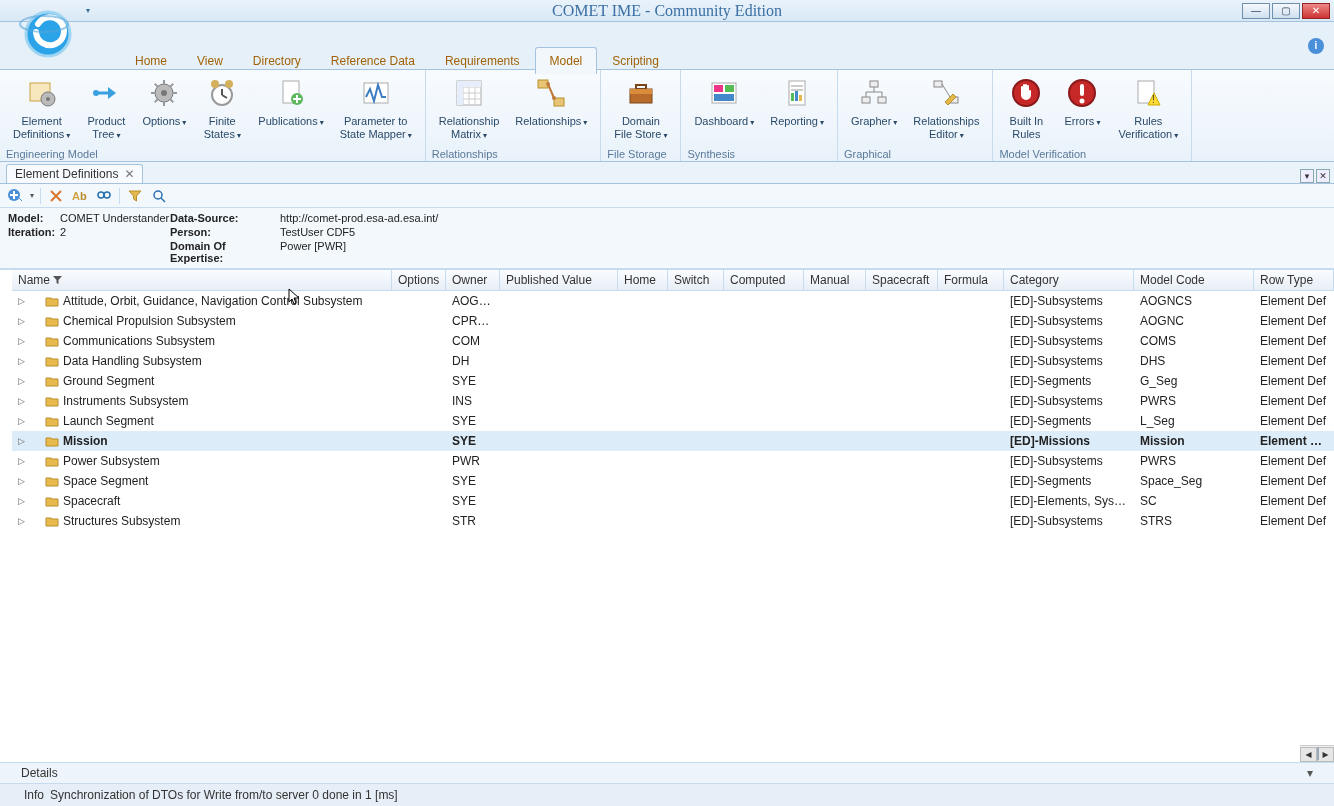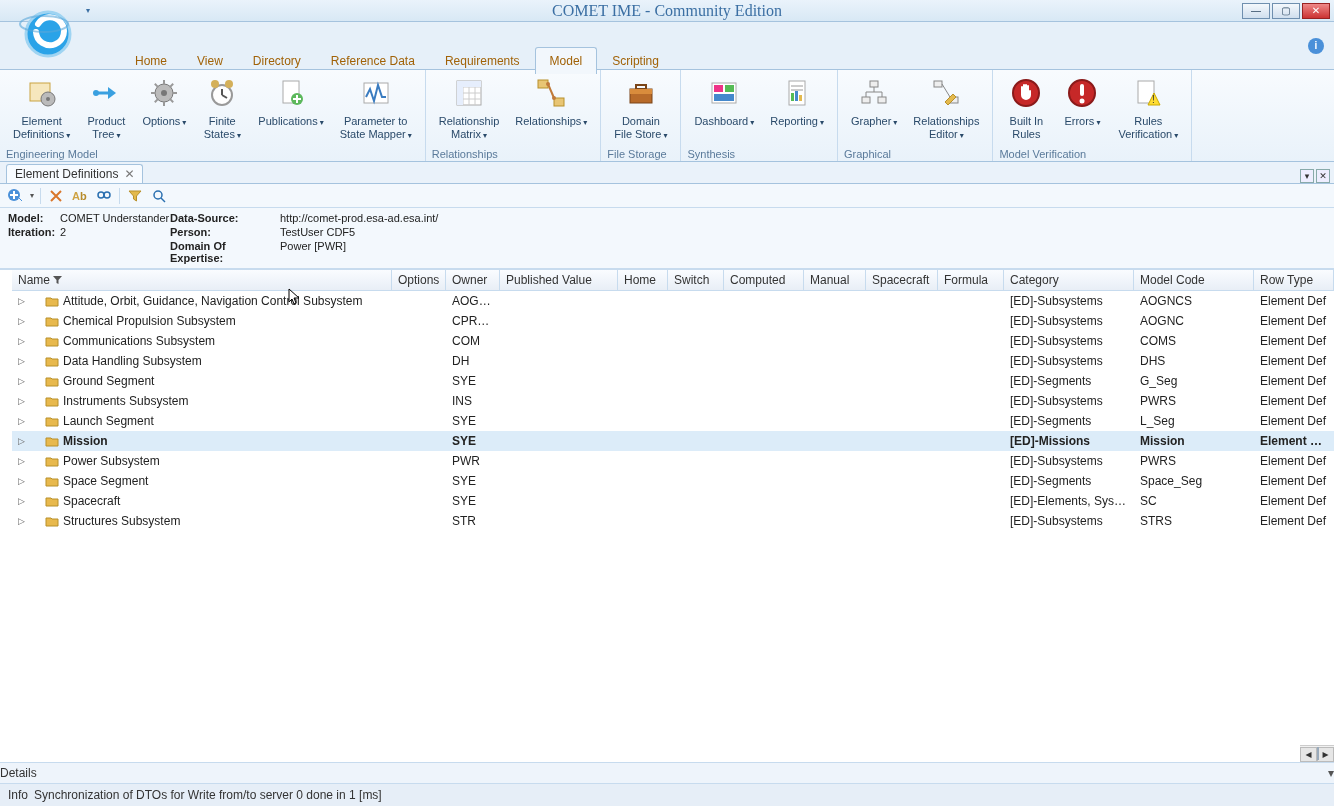--- a/index.html
+++ b/index.html
@@ -238,29 +238,29 @@
 .hscroll .track{flex:1;position:relative;height:15px;}
 .hscroll .thumb{position:absolute;left:0;top:0;height:13px;width:63%;background:#cfd8e2;border:1px solid #9ab;}
 
 
 .details-bar {
   background:#eef4fb;
   border-top:1px solid #c7dbee;
   border-bottom:1px solid #c7dbee;
   height:22px;
   display:flex; align-items:center;
-  padding:0 0;
+  padding:0 21px;
   color:#333;
 }
 .details-bar .dd { margin-left:auto; color:#555; }
 .statusbar {
   height:22px;
   background:#e6eef7;
   display:flex; align-items:center;
-  padding:0 8px;
+  padding:0 24px;
   color:#333;
 }
 
 .cursor-arrow {
   position:absolute;
   left:288px; top:288px;
   width:14px; height:18px;
   z-index:50;
   pointer-events:none;
 }

